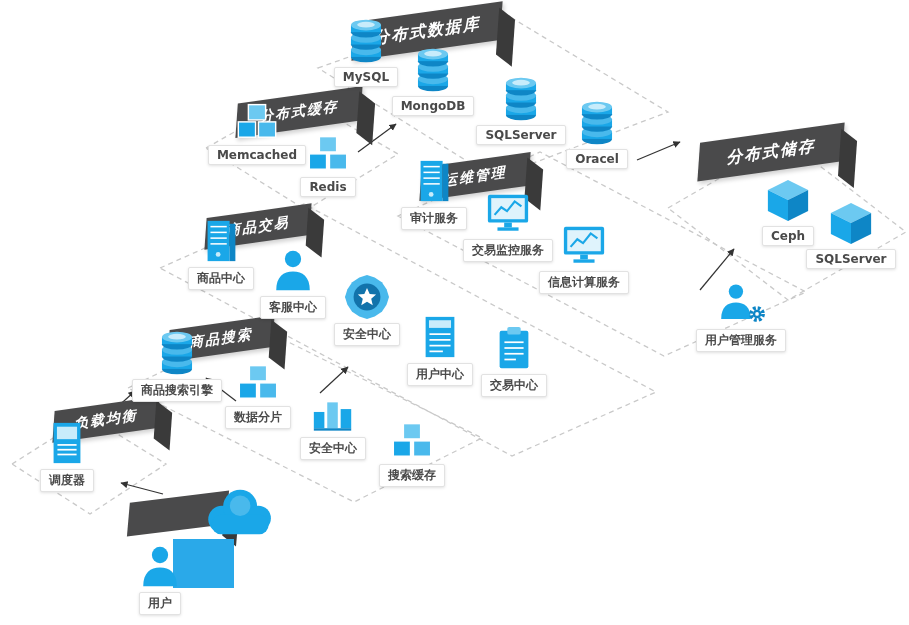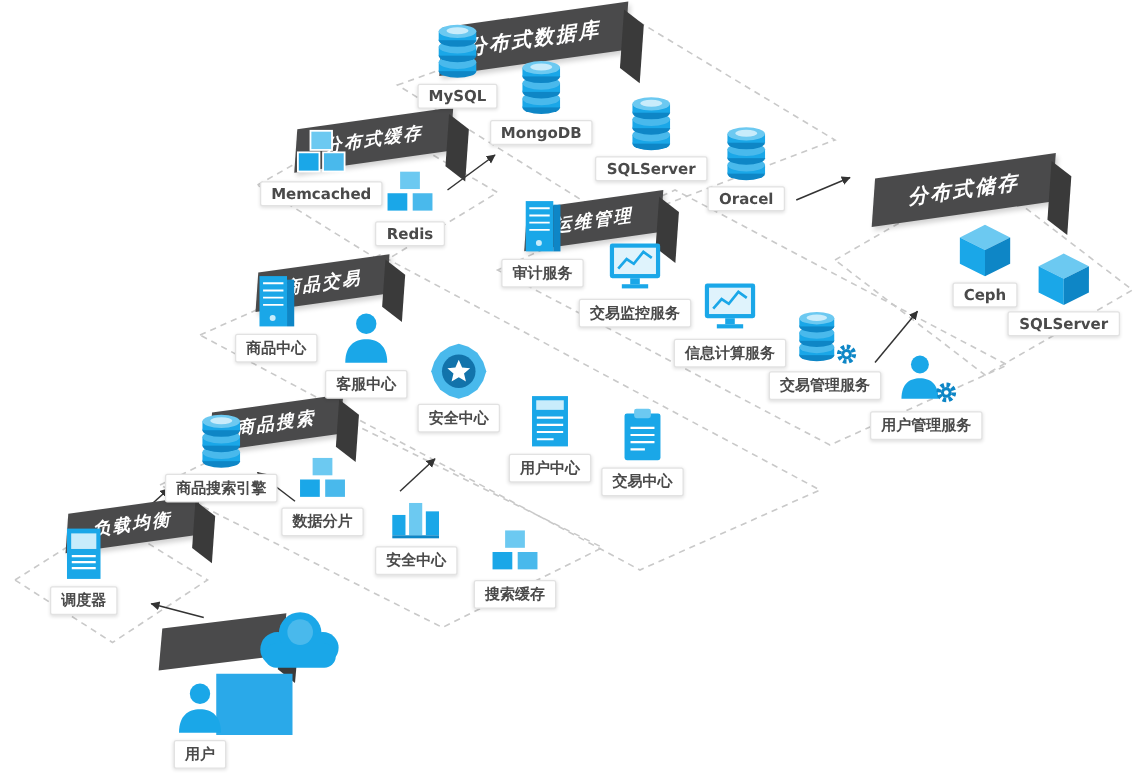--- a/index.html
+++ b/index.html
@@ -231,27 +231,20 @@
         <use href="#sym-rack"></use>
       </svg>
     <div class="label">审计服务</div>
   </div>
   <div class="node" style="left:536px;top:222px">
     <svg class="icon" viewBox="0 0 48 48">
         <use href="#sym-monitor"></use>
       </svg>
     <div class="label">信息计算服务</div>
   </div>
-  <div class="node" style="left:612px;top:248px">
-    <svg class="icon wide" viewBox="0 0 64 56">
-      <use href="#sym-db" x="0" y="0" width="48" height="52"></use>
-      <use href="#sym-gear" x="42" y="32" width="22" height="22"></use>
-    </svg>
-    <div class="label">交易管理服务</div>
-  </div>
   <div class="node" style="left:693px;top:280px">
     <svg class="icon wide" viewBox="0 0 64 52">
       <use href="#sym-person" x="2" y="0" width="48" height="48"></use>
       <use href="#sym-gear" x="40" y="28" width="22" height="22"></use>
     </svg>
     <div class="label">用户管理服务</div>
   </div>
 
   <div class="node" style="left:740px;top:177px">
     <svg class="icon" viewBox="0 0 48 48">

